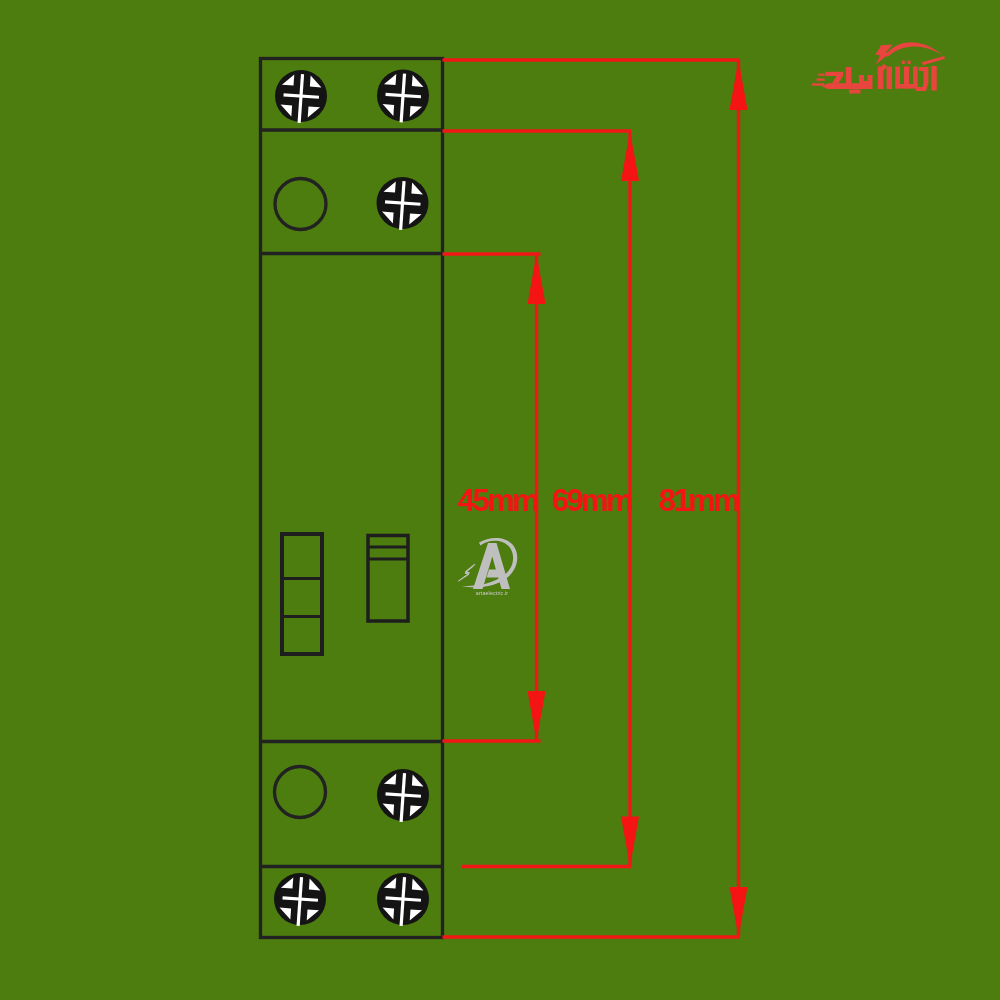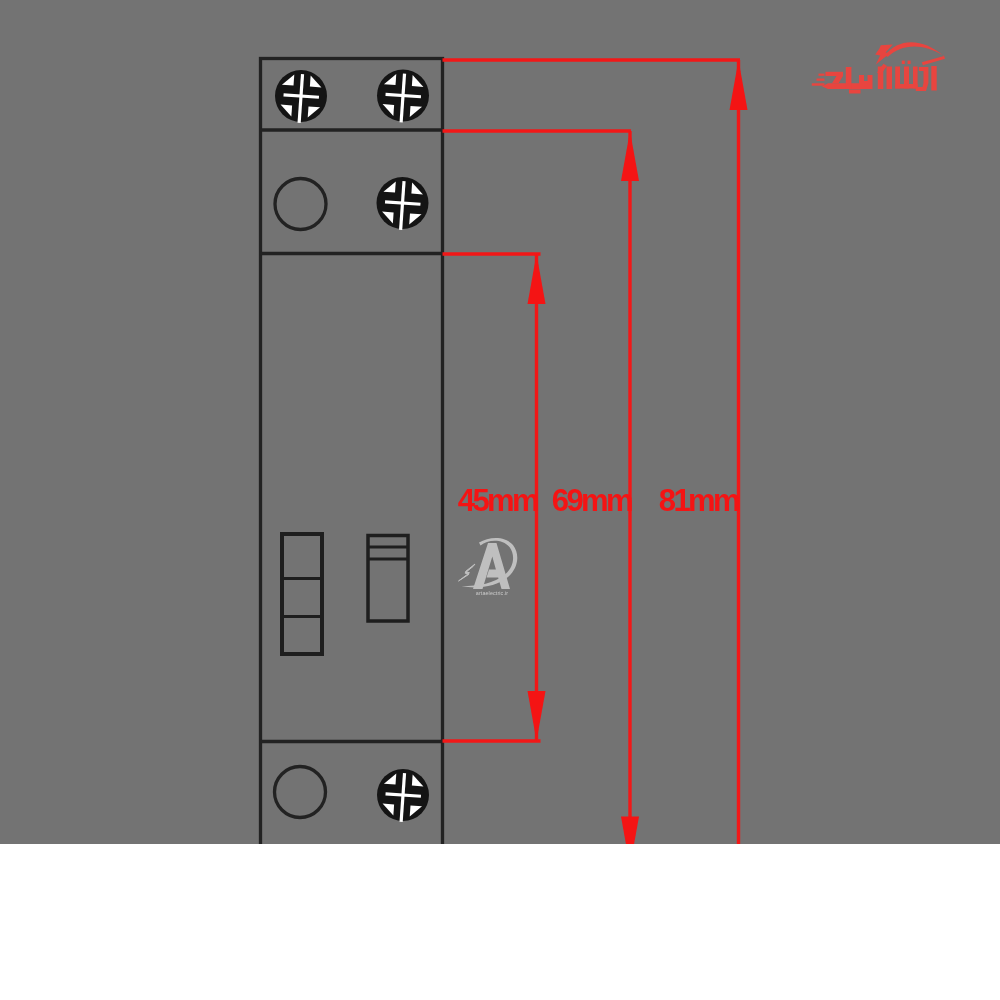--- a/index.html
+++ b/index.html
@@ -1,16 +1,16 @@
 <!DOCTYPE html>
 <html><head>
 <meta charset="utf-8">
 <style>
   html,body{margin:0;padding:0;background:#ffffff;}
-  #page{width:1000px;height:844px;position:relative;background:#737373;overflow:hidden;
+  #page{width:1000px;height:1000px;position:relative;background:#4d7c0f;overflow:hidden;
         font-family:"Liberation Sans", sans-serif;}
 </style>
 </head>
 <body>
 <div id="page">
 <svg style="filter:blur(0.55px)" width="1000" height="1000" viewBox="0 0 1000 1000">
   <defs>
     <g id="screw">
       <circle cx="0" cy="0" r="26" fill="#141414"></circle>
       <g transform="rotate(4)">

